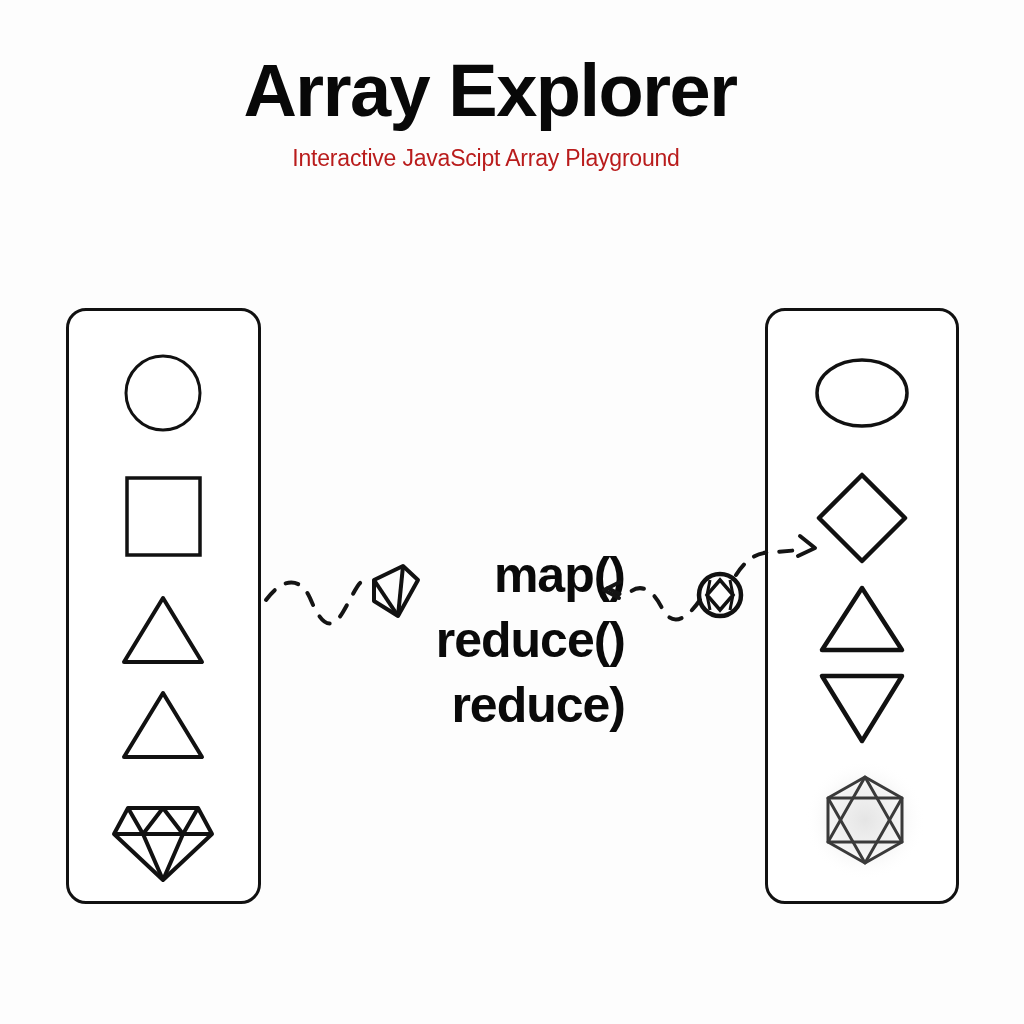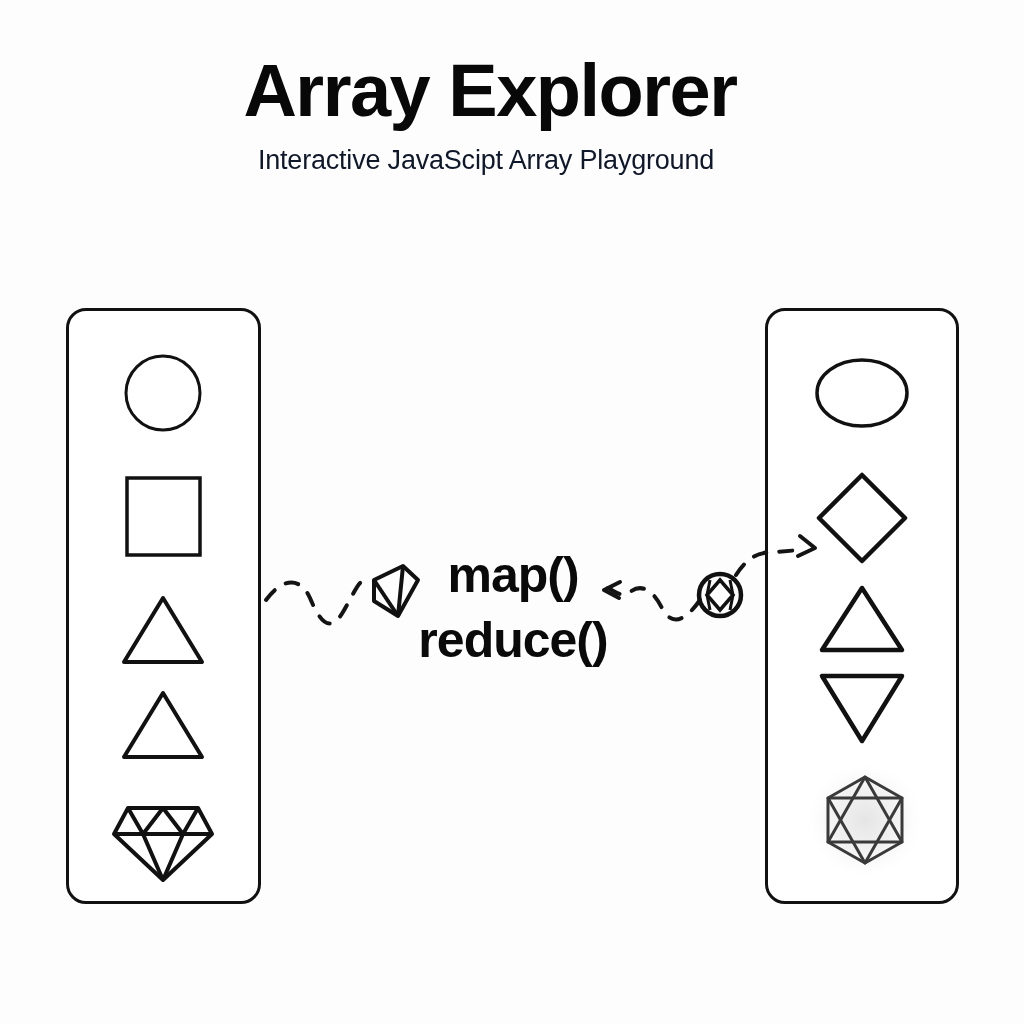--- a/index.html
+++ b/index.html
@@ -35,24 +35,24 @@
     font-family: "Liberation Sans", sans-serif;
     font-size: 74px;
     font-weight: 700;
     letter-spacing: -1.5px;
     color: #080808;
     line-height: 1.05;
   }
   .app-subtitle {
     margin: 16px 8px 0 0;
     font-family: "Liberation Sans", sans-serif;
-    font-size: 27px;
+    font-size: 23px;
     font-weight: 400;
     letter-spacing: -0.2px;
-    color: #0f172a;
+    color: #b91c1c;
     line-height: 1.1;
   }
 
   
   .panel {
     position: absolute;
     box-sizing: border-box;
     border: 3px solid #111111;
     border-radius: 20px;
     background: #ffffff;
@@ -63,24 +63,24 @@
   .shape-svg {
     position: absolute;
     left: 0;
     top: 0;
     overflow: visible;
   }
 
   
   .ops {
     position: absolute;
-    left: 388px;
+    left: 375px;
     top: 543px;
     width: 250px;
-    text-align: center;
+    text-align: right;
   }
   .op-label {
     font-family: "Liberation Sans", sans-serif;
     font-size: 50px;
     font-weight: 700;
     letter-spacing: -1px;
     color: #0a0a0a;
     line-height: 65px;
     white-space: nowrap;
   }
@@ -150,20 +150,21 @@
           <polygon points="97,466 134,531 60,531"></polygon>
           <polygon points="97,552 134,487 60,487"></polygon>
         </g>
       </g>
     </svg>
   </div>
 
   <div class="ops">
     <div class="op-label">map()</div>
     <div class="op-label">reduce()</div>
+    <div class="op-label">reduce)</div>
   </div>
 
   <svg class="overlay" width="1024" height="1024" viewBox="0 0 1024 1024">
 
     <path d="M266,600 C282,578 300,576 310,598 C320,622 330,634 343,612
              C356,590 360,576 366,584" fill="none" stroke="#141414" stroke-width="4" stroke-linecap="round" stroke-dasharray="13 13"></path>
 
     <g fill="none" stroke="#111111" stroke-width="4" stroke-linejoin="round">
       <polygon points="374,580 403,566 418,580 398,616 374,601"></polygon>
       <path d="M403,566 L398,616"></path>

